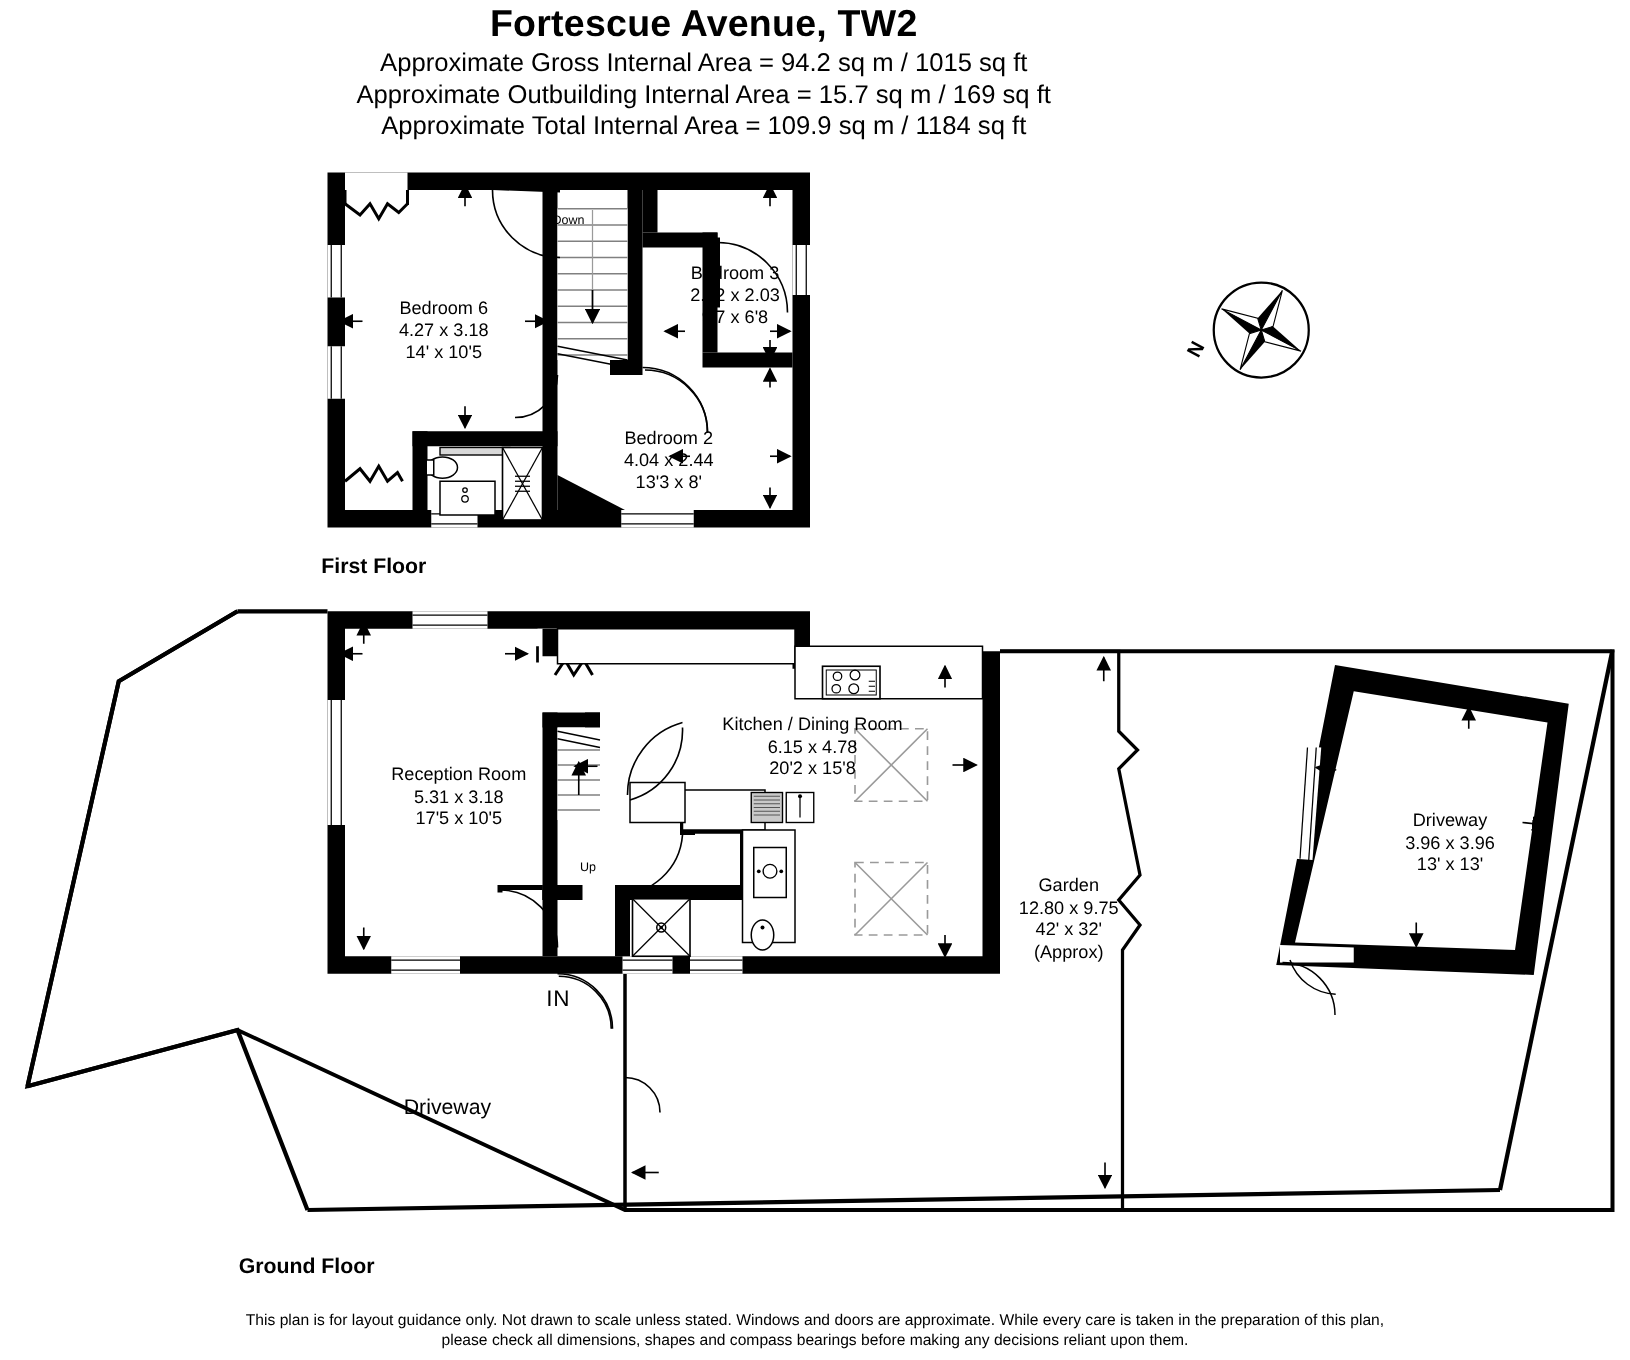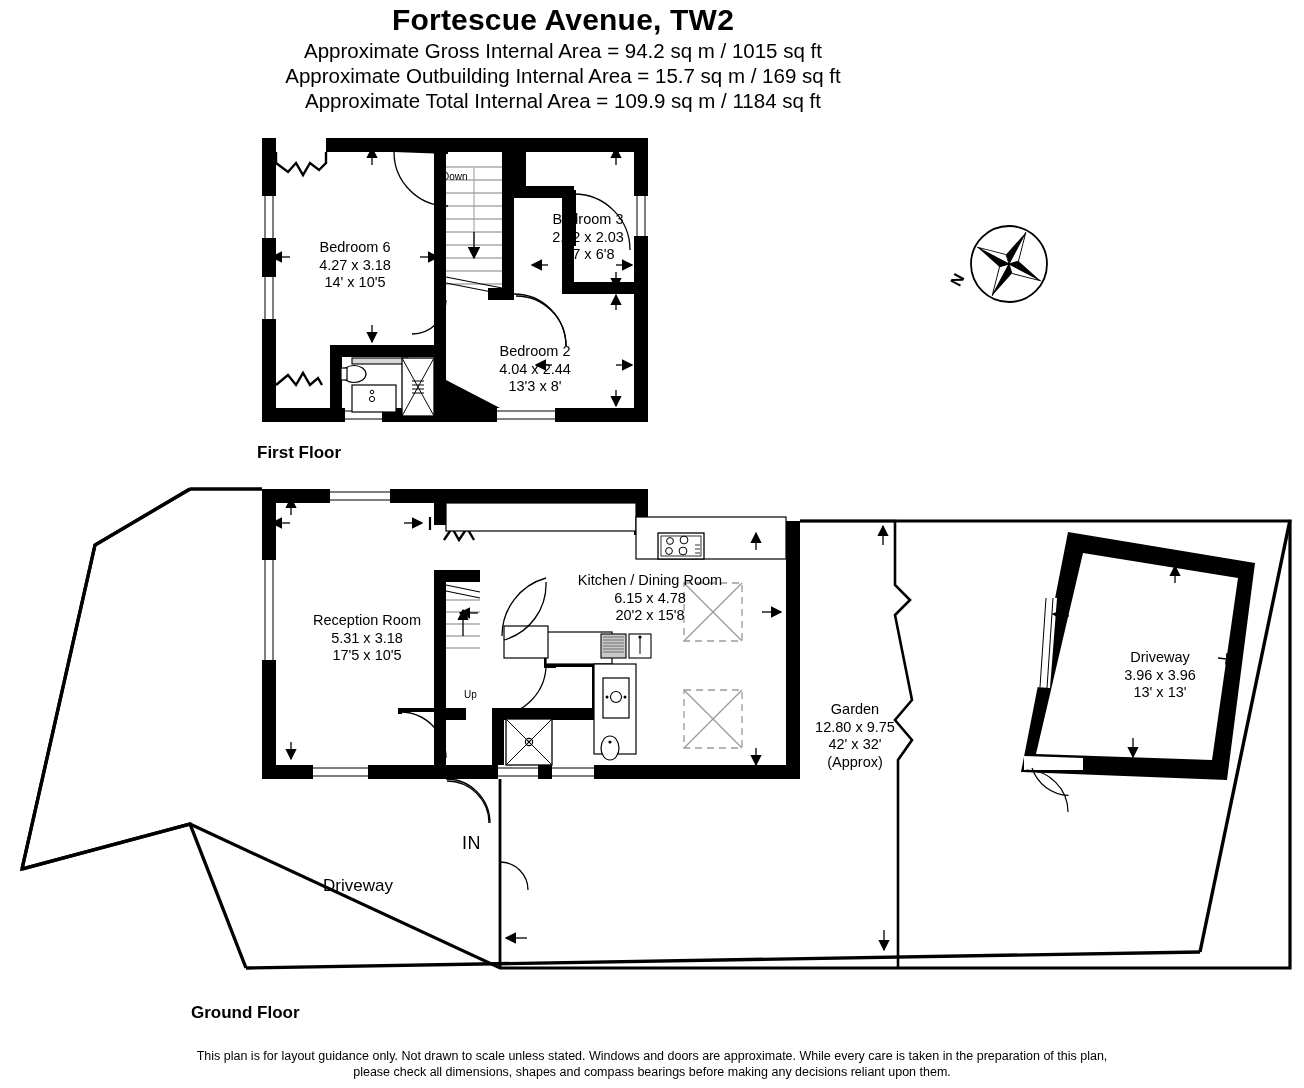--- a/index.html
+++ b/index.html
@@ -446,21 +446,21 @@
   <div class="rl-note">(Approx)</div>
 </div>
 
 <div class="room-label" style="left:1105px;top:649px;width:110px;">
   <div class="rl-name">Driveway</div>
   <div class="rl-m">3.96 x 3.96</div>
   <div class="rl-f">13' x 13'</div>
 </div>
 
 <div class="tiny" style="position:absolute;left:464px;top:689px;">Up</div>
-<div class="in-label" style="left:462px;top:789px;margin-top:44px;">IN</div>
+<div class="in-label" style="left:437px;top:789px;">IN</div>
 <div class="dw-label" style="left:323px;top:876px;">Driveway</div>
 <div id="compass-n" style="left:952px;top:271px;">N</div>
 
 <div class="floor-caption" style="position:absolute;left:257px;top:443px;">First Floor</div>
 <div class="floor-caption" style="position:absolute;left:191px;top:1003px;">Ground Floor</div>
 
 <div id="footer">
   <div>This plan is for layout guidance only. Not drawn to scale unless stated. Windows and doors are approximate. While every care is taken in the preparation of this plan,</div>
   <div>please check all dimensions, shapes and compass bearings before making any decisions reliant upon them.</div>
 </div>

